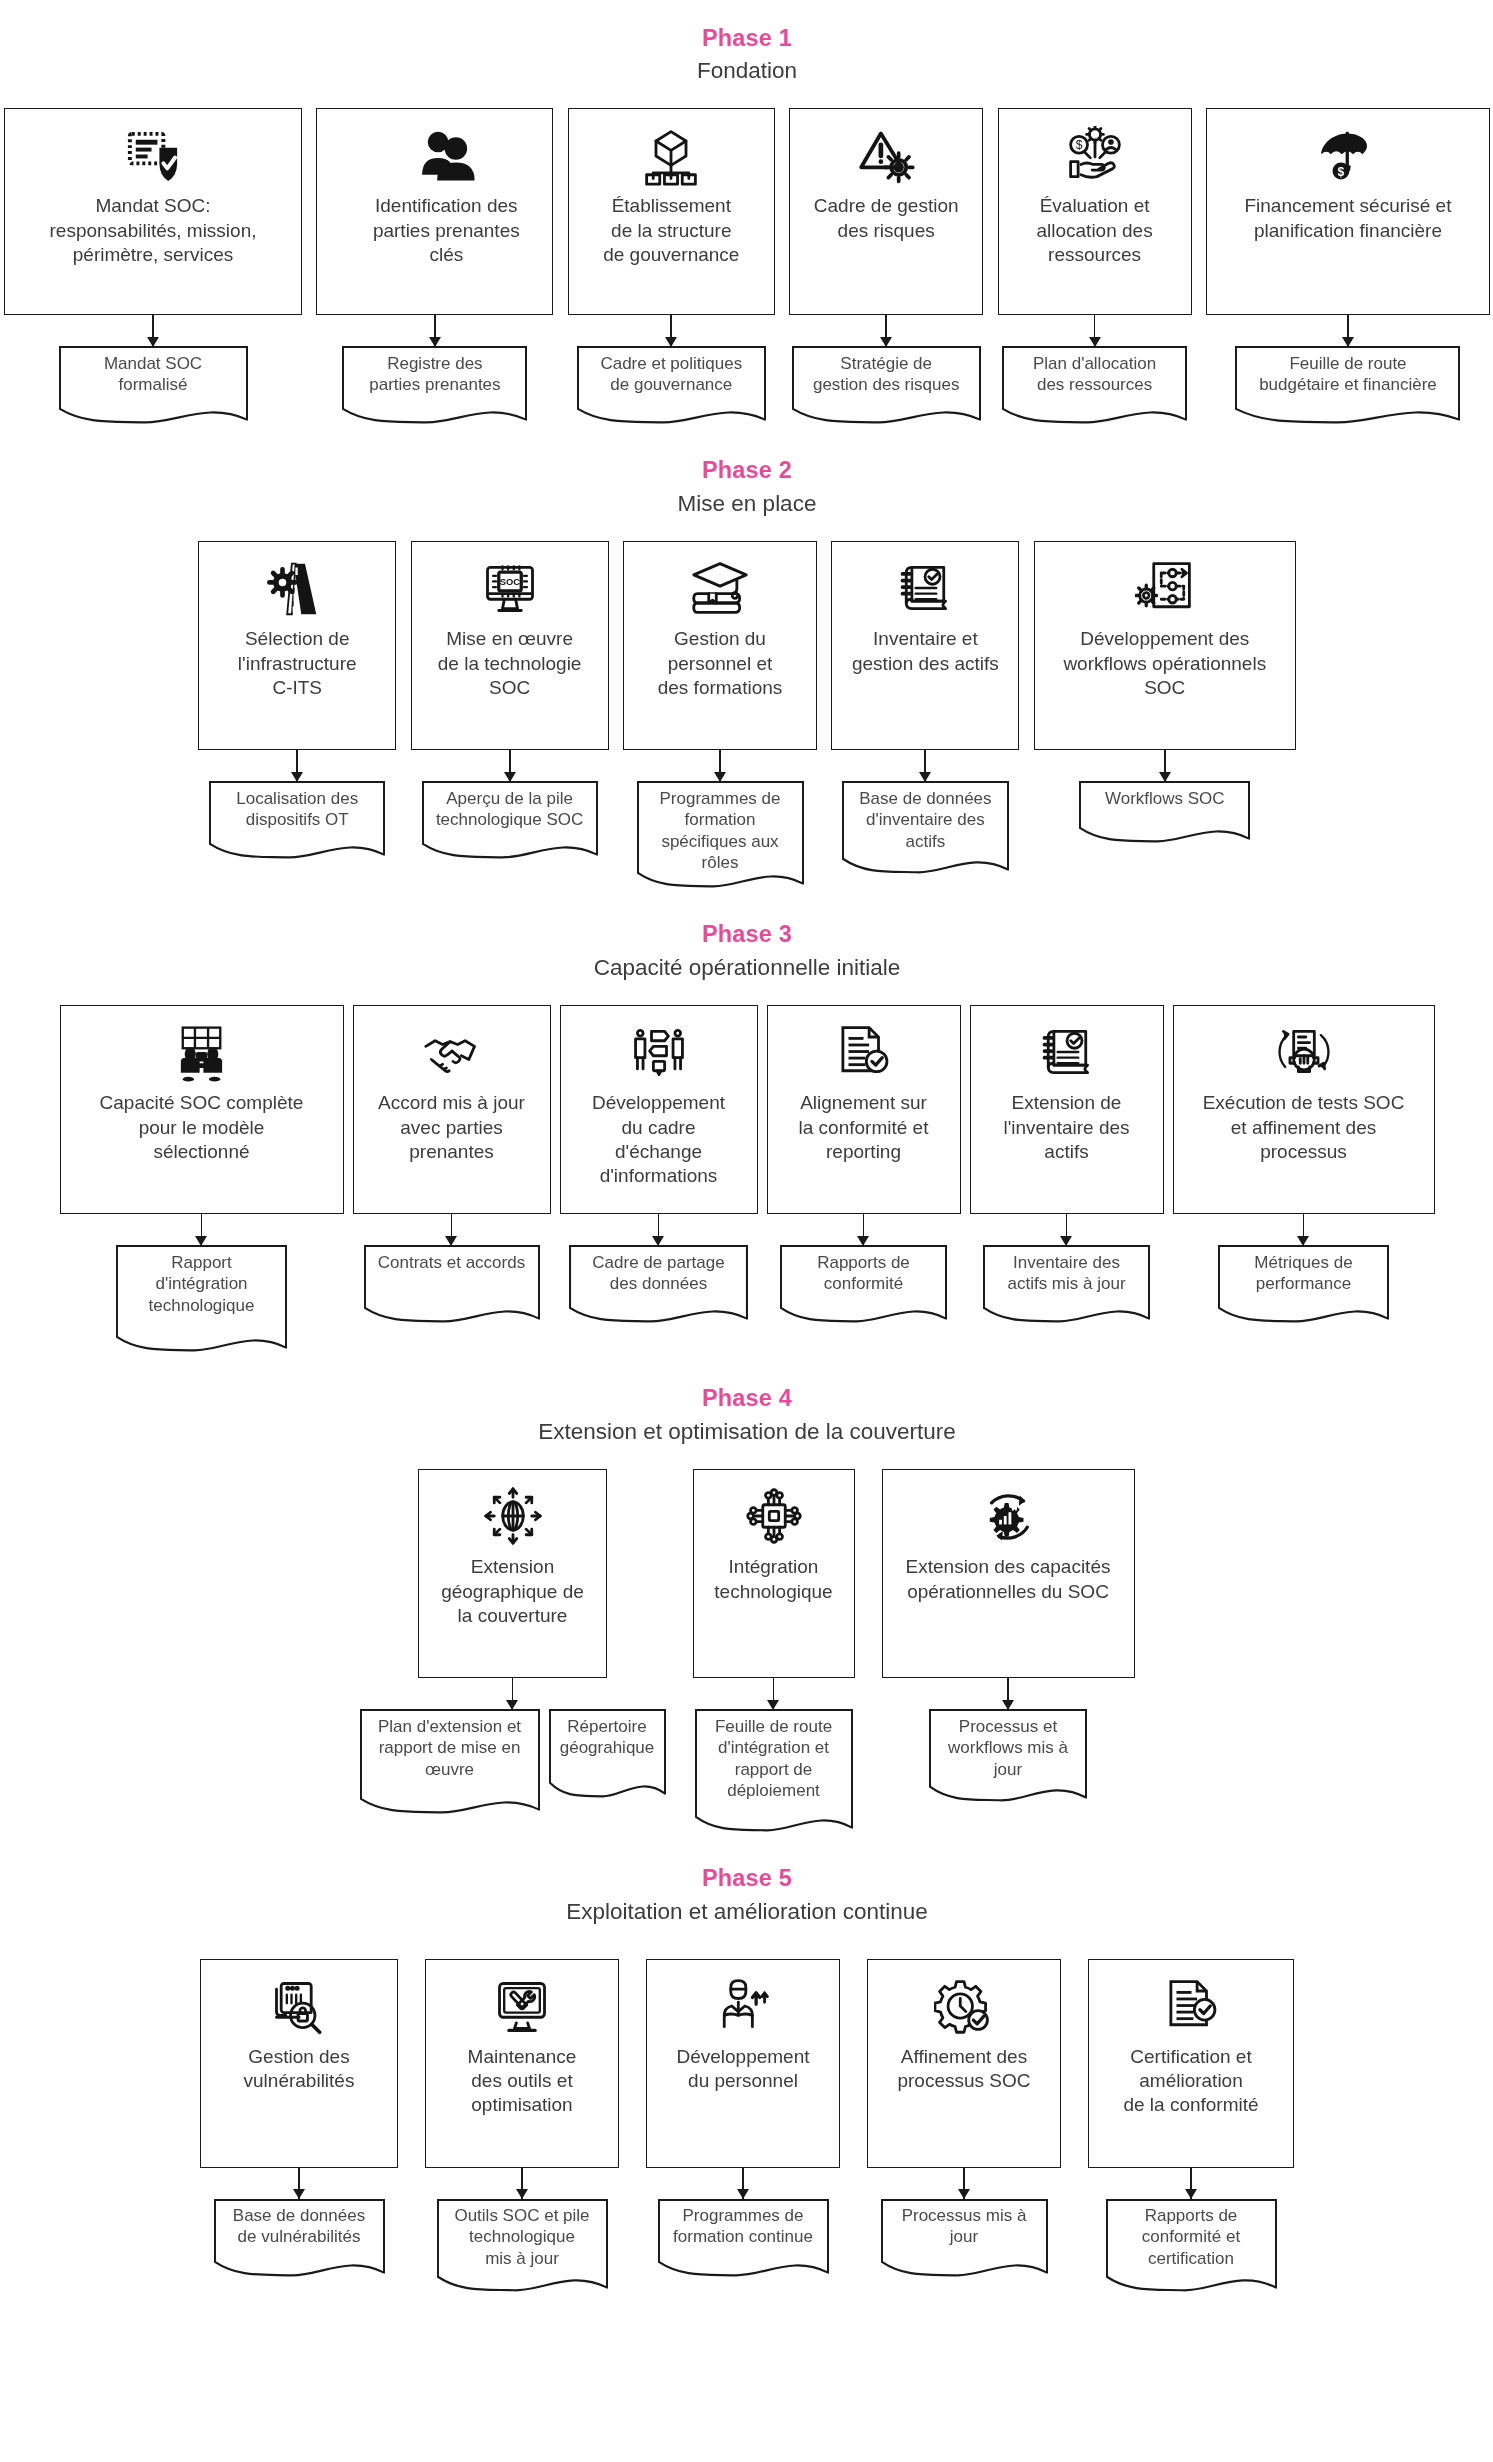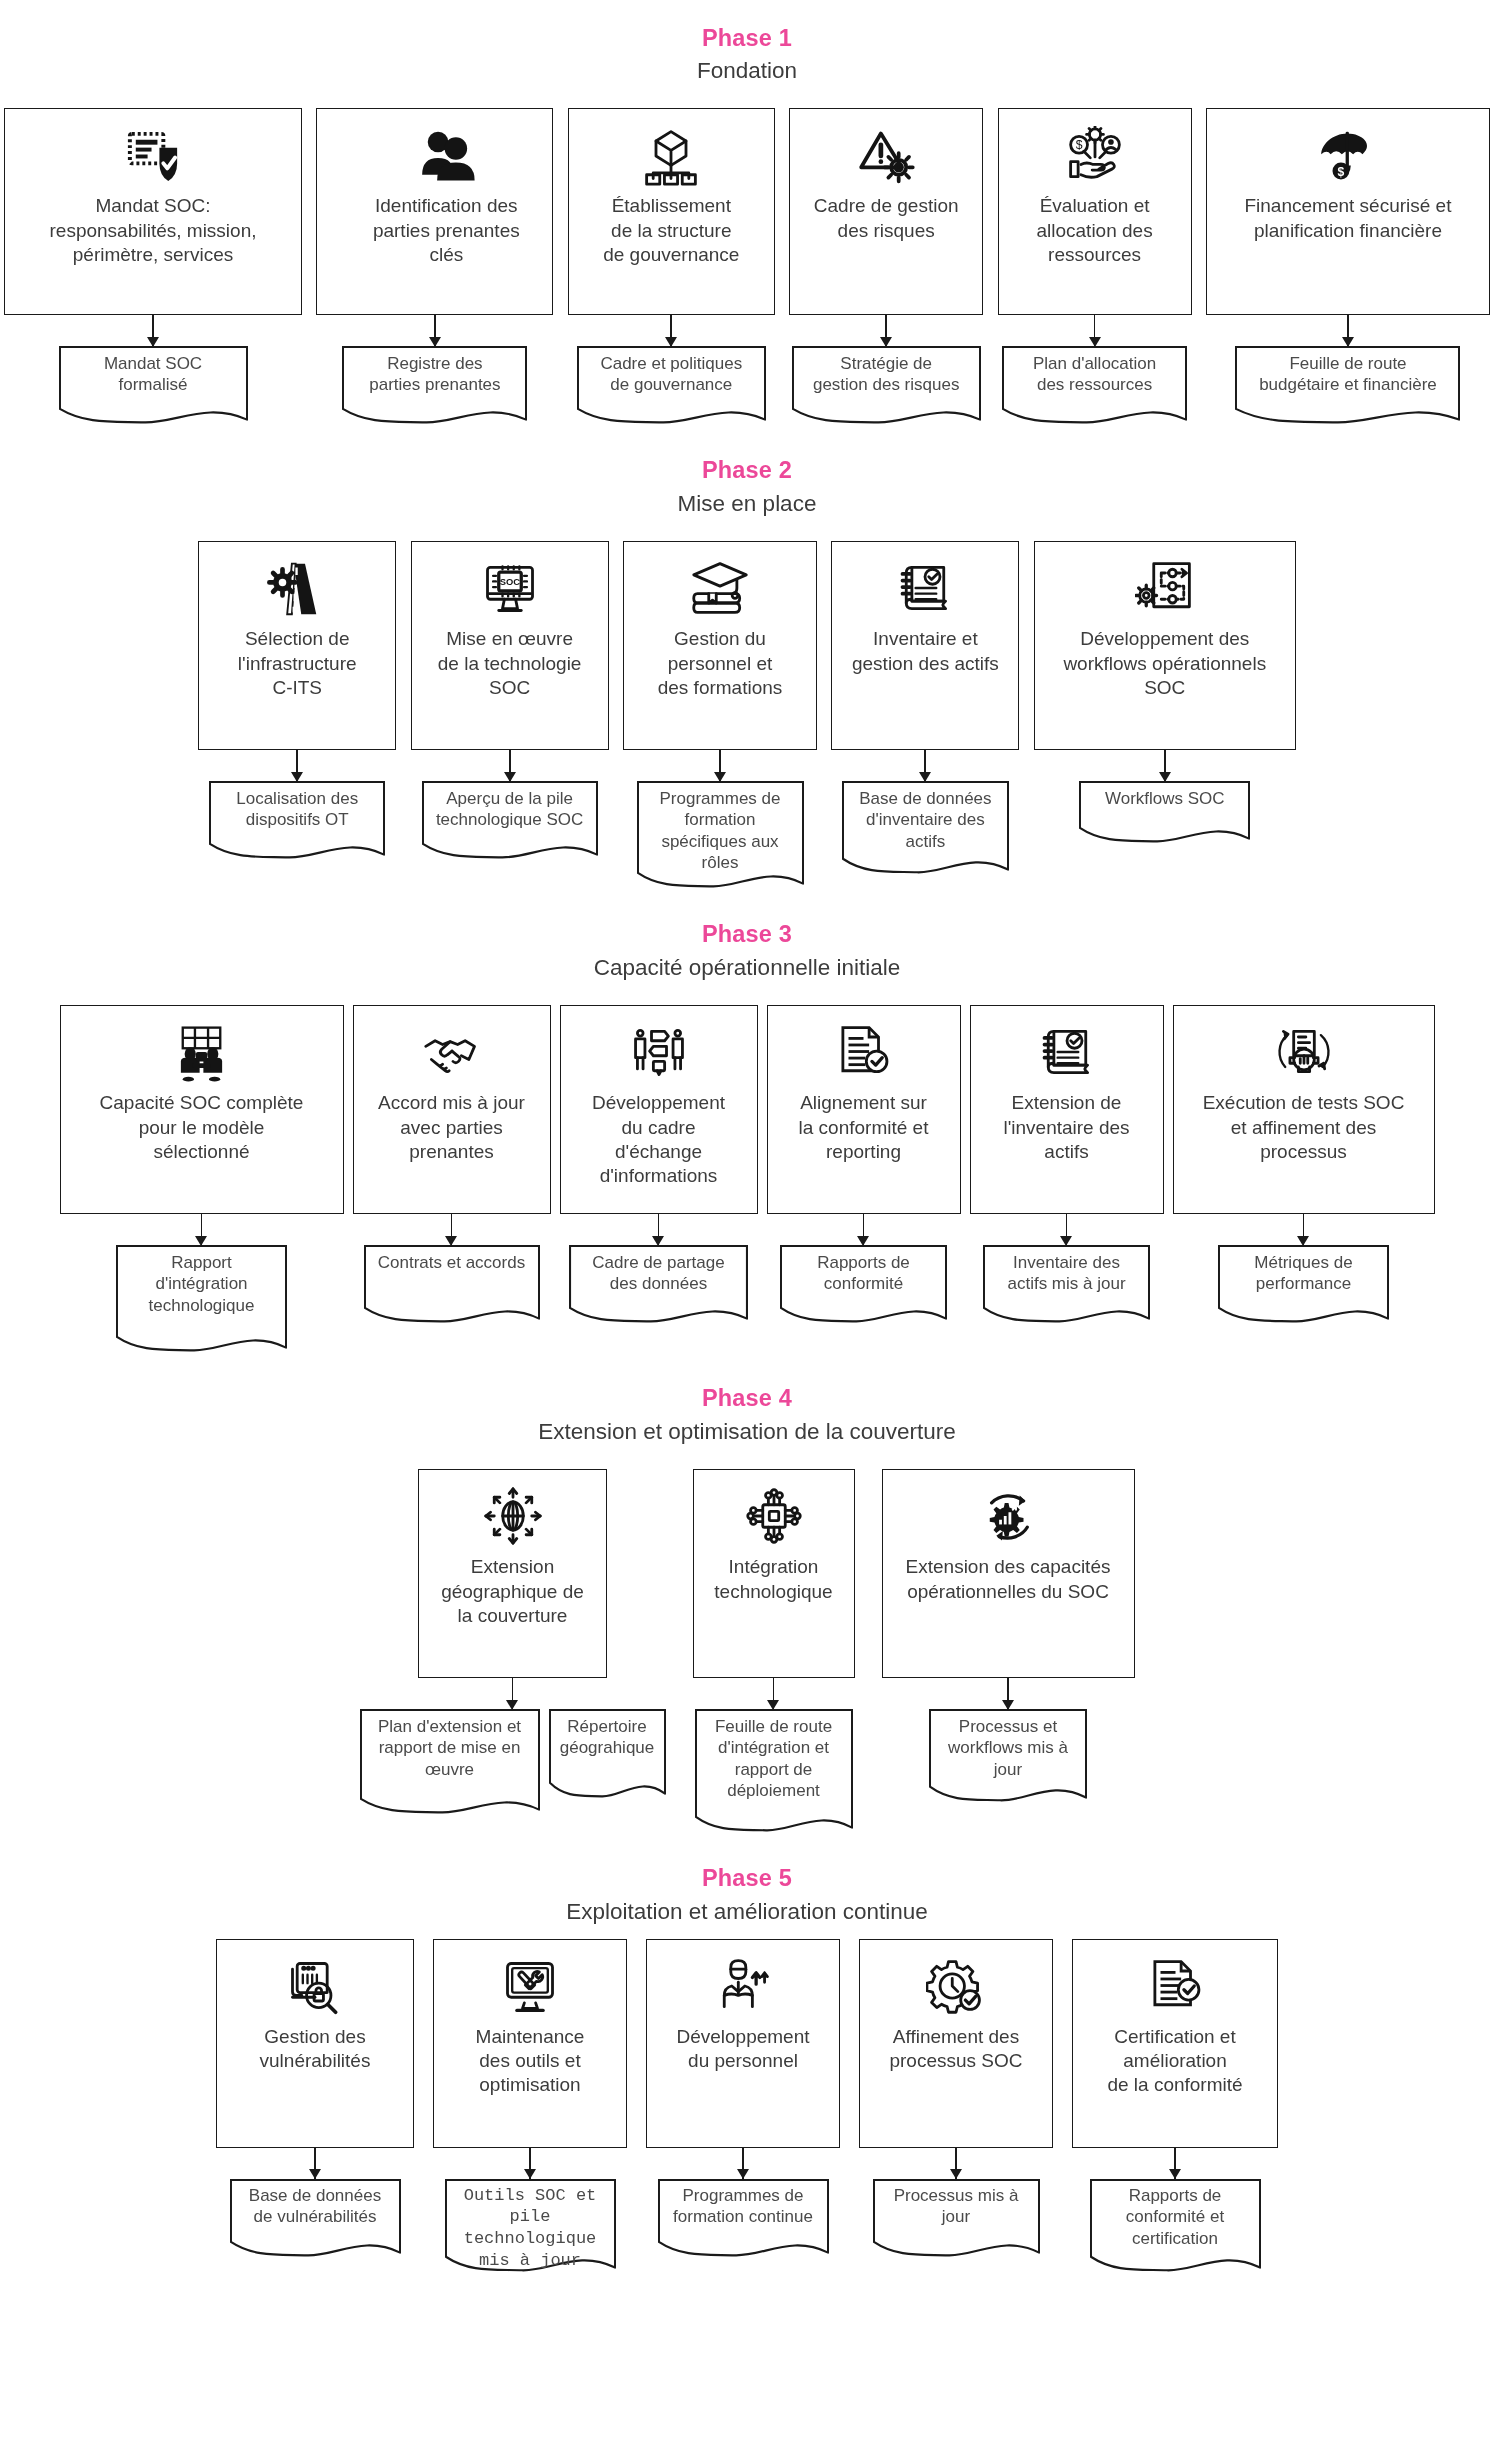--- a/index.html
+++ b/index.html
@@ -758,21 +758,21 @@
 jour</div>
         </div>
         </div>
       </div>
     </section>
     <section class="phase" style="margin-top:31px">
     <div class="phase-head">
       <div class="phase-title">Phase 5</div>
       <div class="phase-sub">Exploitation et amélioration continue</div>
     </div>
-    <div class="row" style="margin-top:11px;gap:19px;">
+    <div class="row" style="margin-top:31px;gap:27px;">
         <div class="col">
       <div class="card" style="width:198px;min-height:209px;">
         <div class="icon">
               <svg width="60" height="60" viewBox="0 0 64 64" fill="none" stroke="#141414" stroke-width="3" stroke-linecap="round" stroke-linejoin="round">
                 <path d="M16 8 h26 a3 3 0 0 1 3 3 v28 h-29 a3 3 0 0 1 -3 -3 v-25 a3 3 0 0 1 3 -3z"></path>
         <path d="M8 14 v24 q0 4 4 4 h6"></path>
                 <path d="M8 44 h24" stroke-width="3"></path>
         <circle cx="20" cy="13" r="1.2" fill="#141414"></circle>
                 <circle cx="25" cy="13" r="1.2" fill="#141414"></circle>
                 <circle cx="30" cy="13" r="1.2" fill="#141414"></circle>
@@ -807,21 +807,21 @@
                 <path d="M18 58 h28" stroke-width="3.5"></path>
         <path d="M21 18 q-2 2 0 4 l12 13 l4 -4 l-12 -13 q-2 -2 -4 0z"></path>
         <path d="M42 17 a5 5 0 0 0 -7 6 l-8 8 l4 4 l8 -8 a5 5 0 0 0 6 -7 l-4 4 l-3 -3z"></path>
               </svg>
             </div>
         <div class="label">Maintenance
 des outils et
 optimisation</div>
       </div>
       <div class="arrow" style="height:31px;"></div>
-          <div class="deliv" style="width:171px;height:94px;font-family:Liberation Mono, monospace;">
+          <div class="deliv" style="width:171px;height:94px;">
           <svg class="shape" viewBox="0 0 190 104" preserveAspectRatio="none">
     <path d="M1 1 H189 V98
              C 148.20000000000002 78, 117.8 102, 85.5 101
              C 53.2 100, 26.6 103, 1 86 Z" fill="#ffffff" stroke="#1a1a1a" stroke-width="2.4" stroke-linejoin="round"></path>
   </svg>
           <div class="dtext">Outils SOC et pile
 technologique
 mis à jour</div>
         </div>
         </div>

